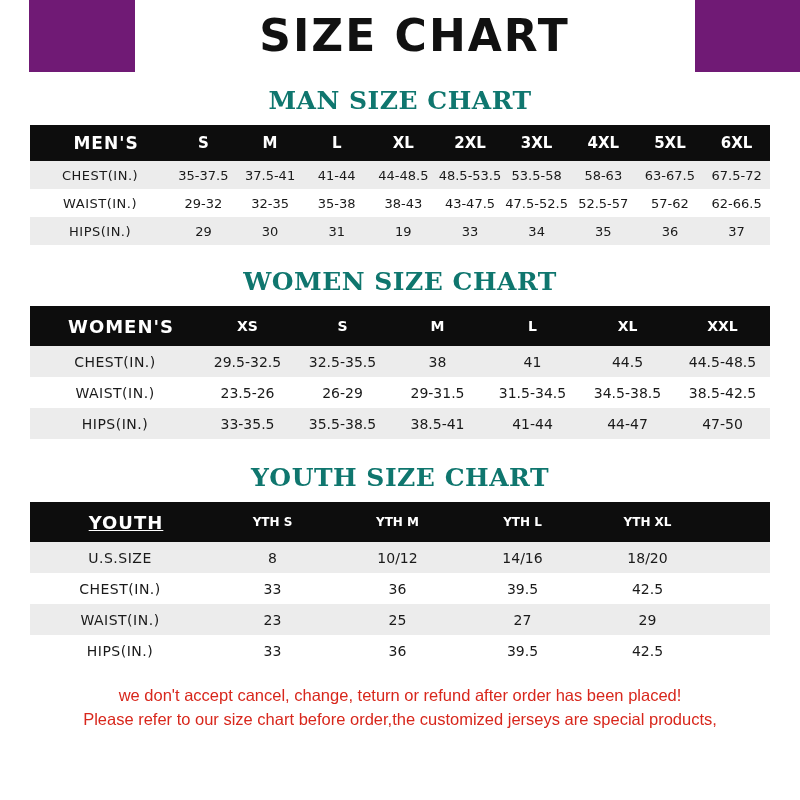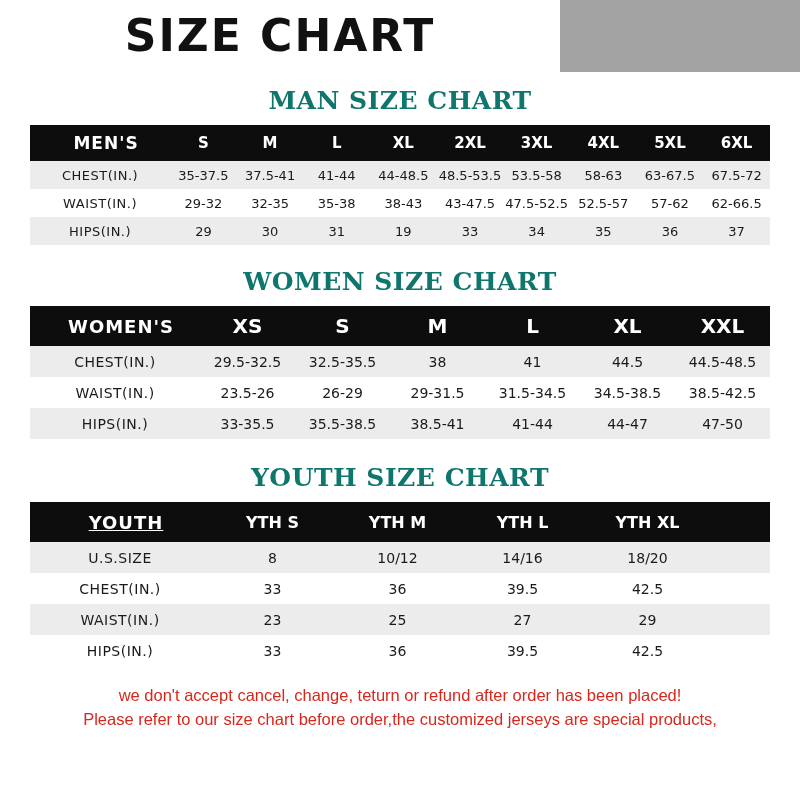--- a/index.html
+++ b/index.html
@@ -17,24 +17,25 @@
     position: relative;
     width: 800px;
     height: 800px;
     background: #ffffff;
     box-sizing: border-box;
   }
   
   .banner {
     position: relative;
     height: 72px;
-    background: #a3a3a3;
+    background: #701a75;
     display: flex;
     align-items: center;
-    justify-content: flex-start;
+    justify-content: center;
+    margin-left: 29px;
   }
   .banner-inner {
     background: #ffffff;
     width: 560px;
     height: 72px;
     display: flex;
     align-items: center;
     justify-content: center;
   }
   .banner-title {
@@ -92,24 +93,24 @@
   }
   tbody tr.odd td { background: #ececec; }
   tbody tr.even td { background: #ffffff; }
   tbody td.rowlabel {
     text-align: center;
     font-size: 13px;
     letter-spacing: 0.5px;
     color: #1a1a1a;
   }
   
-  .tbl-women thead th { height: 40px; font-size: 20px; }
+  .tbl-women thead th { height: 40px; font-size: 14px; }
   .tbl-women thead th.rowlabel { font-size: 18px; }
   .tbl-women tbody td { height: 31px; font-size: 14px; }
-  .tbl-youth thead th { height: 40px; font-size: 16px; }
+  .tbl-youth thead th { height: 40px; font-size: 12px; }
   .tbl-youth thead th.rowlabel { font-size: 18px; text-decoration: underline; }
   .tbl-youth tbody td { height: 31px; font-size: 14px; }
 
   .footer-note {
     margin: 18px 20px 0 20px;
     text-align: center;
     color: #d8271c;
     font-family: "Liberation Sans", sans-serif;
     font-size: 16.5px;
     line-height: 1.45;

